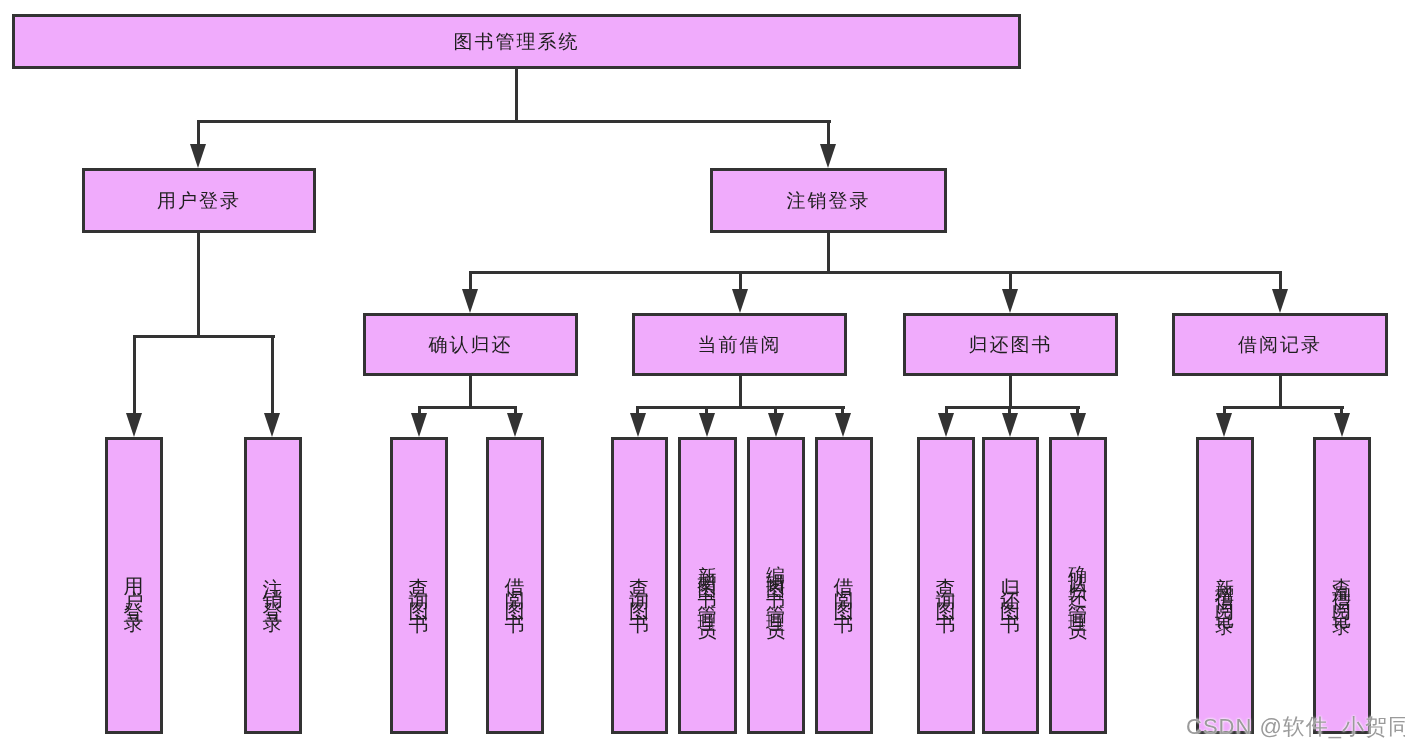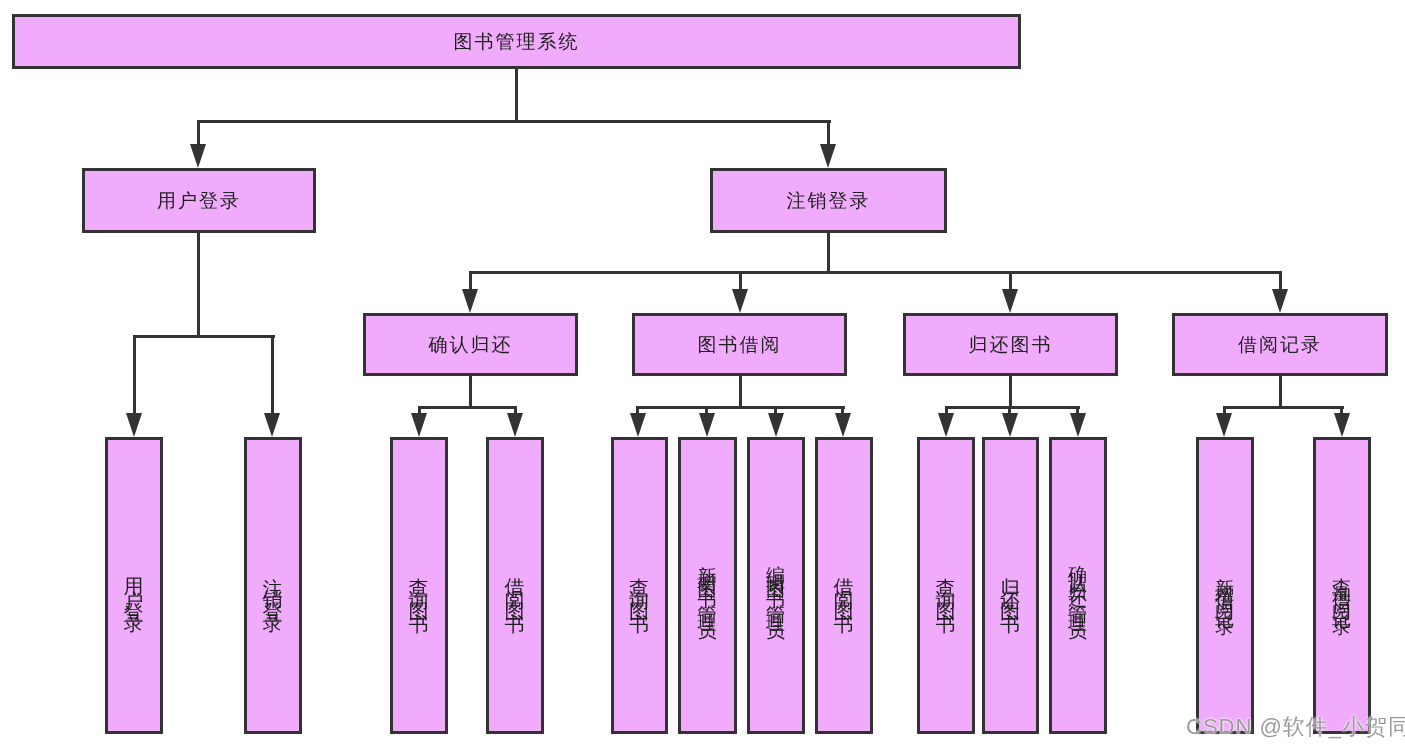--- a/index.html
+++ b/index.html
@@ -44,21 +44,21 @@
     <span>用户登录</span>
   </div>
   <div class="box hbox" style="left:710px;top:168px;width:237px;height:65px;">
     <span>注销登录</span>
   </div>
 
   <div class="box hbox" style="left:363px;top:313px;width:215px;height:63px;">
     <span>确认归还</span>
   </div>
   <div class="box hbox" style="left:632px;top:313px;width:215px;height:63px;">
-    <span>图书借阅</span>
+    <span>当前借阅</span>
   </div>
   <div class="box hbox" style="left:903px;top:313px;width:215px;height:63px;">
     <span>归还图书</span>
   </div>
   <div class="box hbox" style="left:1172px;top:313px;width:216px;height:63px;">
     <span>借阅记录</span>
   </div>
 
   <div class="box vbox" style="left:105px;top:437px;width:58px;height:297px;">
     <span>用户登录</span>

